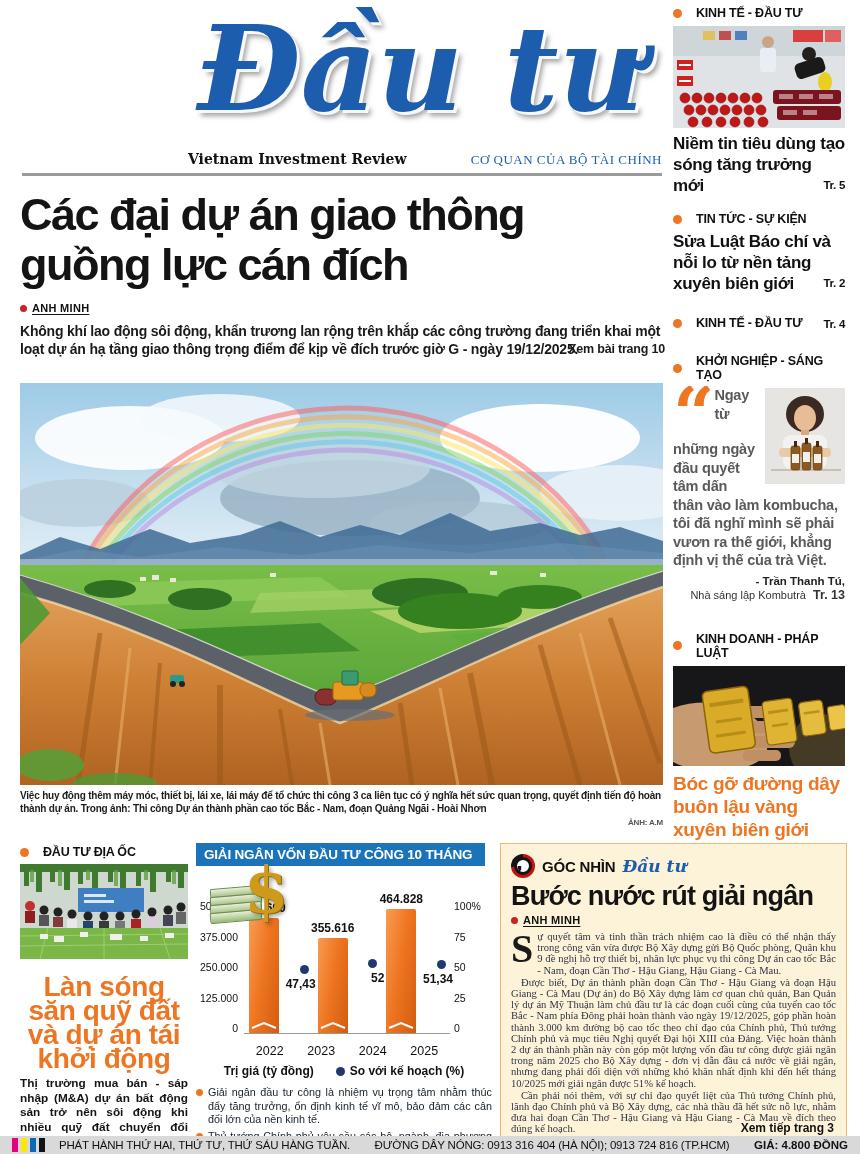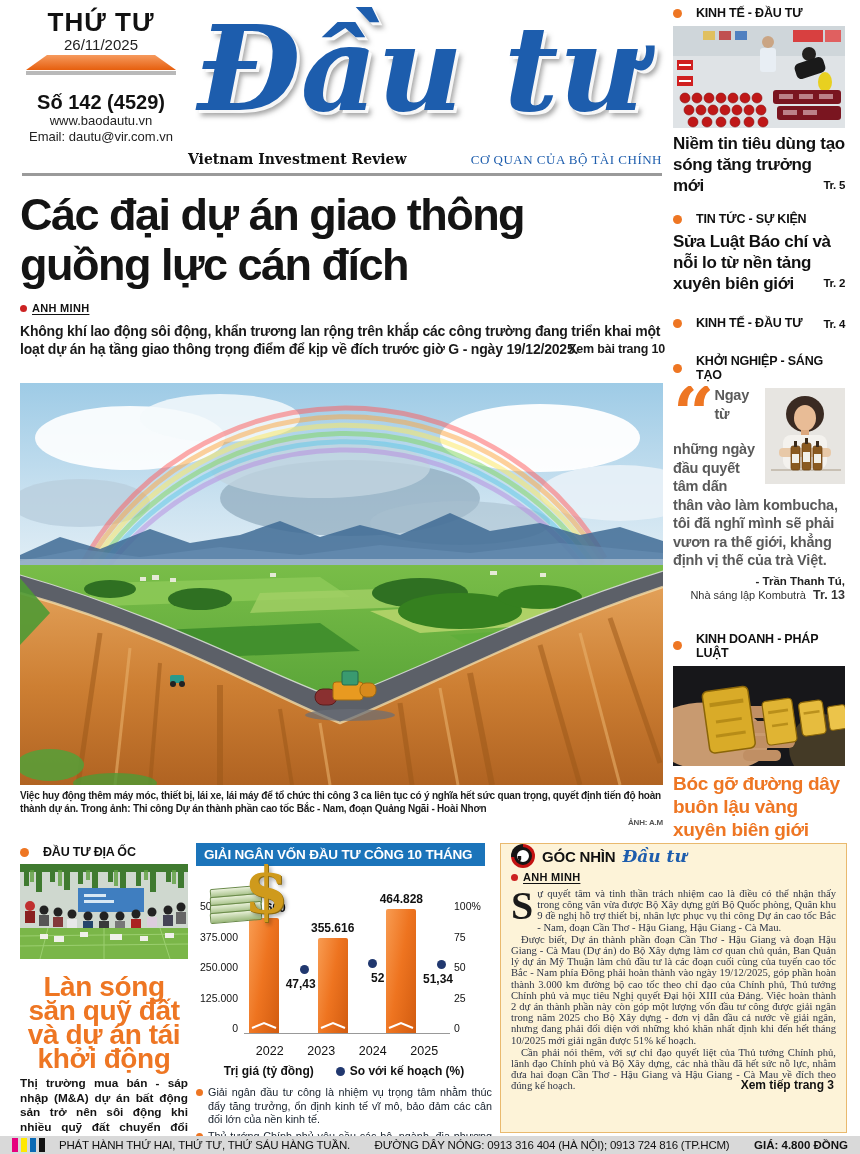--- a/index.html
+++ b/index.html
@@ -114,21 +114,21 @@
      font-size:12px;font-weight:700;margin-top:2px;}
   .legend-dot{display:inline-block;width:9px;height:9px;border-radius:50%;
      background:#21386f;margin-right:5px;vertical-align:middle;}
   .chart-notes{position:relative;margin-top:8px;font-size:10.8px;line-height:13.5px;
      text-align:justify;color:#16202c;}
   .note{display:flex;gap:5px;margin-top:3px;}
   .note .ndot{width:7px;height:7px;border-radius:50%;background:#ee7623;flex:0 0 auto;margin-top:3px;}
 
   
   #opinion{position:absolute;left:500px;top:843px;width:347px;min-height:290px;
-     background:#fdf3d8;border:1px solid #e9b96e;box-sizing:border-box;padding:0 10px 6px 10px;}
+     background:#fdf3d8;border:1px solid #e9b96e;box-sizing:border-box;padding:10px 10px 6px 10px;}
   .op-brand{display:flex;align-items:center;gap:7px;}
   .gocnhin-icon{position:relative;width:24px;height:24px;border-radius:50%;
      background:conic-gradient(#c31212 0 265deg,#151515 265deg 360deg);}
   .gocnhin-icon::before{content:"";position:absolute;inset:3px;border-radius:50%;
      background:#fff;border:3px solid #151515;box-sizing:border-box;}
   .gocnhin-icon::after{content:"❛";position:absolute;left:6px;top:2px;font-size:16px;
      color:#151515;font-weight:bold;transform:rotate(180deg);}
   .op-brand-name{font-size:15px;font-weight:800;letter-spacing:-.2px;}
   .op-brand-logo{font-family:"DejaVu Serif",serif;font-style:italic;font-weight:bold;
      font-size:17px;color:#1d5dad;}
@@ -152,29 +152,20 @@
   .cb1{background:#e6007e;} .cb2{background:#ffe800;} .cb3{background:#0a6ab5;} .cb4{background:#121212;}
   .f-publish{letter-spacing:-.2px;}
   .f-hotline{margin-left:auto;letter-spacing:-.2px;}
   .f-price{margin-left:auto;font-weight:800;}
 </style>
 </head>
 <body>
 
 <div id="page">
 
-  <div id="masthead-left">
-    <div class="mh-day">THỨ TƯ</div>
-    <div class="mh-date">26/11/2025</div>
-    <div class="mh-ribbon"></div>
-    <div class="mh-ribbon-bar"></div>
-    <div class="mh-issue">Số 142 (4529)</div>
-    <div class="mh-site">www.baodautu.vn</div>
-    <div class="mh-email">Email: dautu@vir.com.vn</div>
-  </div>
 
   <div id="logo-block">
     <div class="logo-text">Đầu tư</div>
   </div>
   <div class="logo-tagline">Vietnam Investment Review</div>
   <div class="logo-agency">CƠ QUAN CỦA BỘ TÀI CHÍNH</div>
   <div id="header-rule"></div>
 
   <div id="lead">
     <h1 class="lead-headline">Các đại dự án giao thông guồng lực cán đích</h1>
@@ -617,20 +608,21 @@
 
     </div>
   </div>
 
   <div id="opinion">
     <div class="op-brand">
       <span class="gocnhin-icon"></span>
       <span class="op-brand-name">GÓC NHÌN</span>
       <span class="op-brand-logo">Đầu tư</span>
     </div>
+    <div class="op-headline">Bước nước rút giải ngân</div>
     <div class="byline op-byline">
       <span class="bdot"></span>
       <span class="bname">ANH MINH</span>
     </div>
     <div class="op-body">
       <p class="op-p"><span class="dropcap">S</span><span>ự quyết tâm và tinh thần trách nhiệm cao là điều có thể nhận thấy trong công văn vừa được Bộ Xây dựng gửi Bộ Quốc phòng, Quân khu 9 đề nghị hỗ trợ thiết bị, nhân lực phục vụ thi công Dự án cao tốc Bắc - Nam, đoạn Cần Thơ - Hậu Giang, Hậu Giang - Cà Mau.</span></p>
       <p class="op-p ind">Được biết, Dự án thành phần đoạn Cần Thơ - Hậu Giang và đoạn Hậu Giang - Cà Mau (Dự án) do Bộ Xây dựng làm cơ quan chủ quản, Ban Quản lý dự án Mỹ Thuận làm chủ đầu tư là các đoạn cuối cùng của tuyến cao tốc Bắc - Nam phía Đông phải hoàn thành vào ngày 19/12/2025, góp phần hoàn thành 3.000 km đường bộ cao tốc theo chỉ đạo của Chính phủ, Thủ tướng Chính phủ và mục tiêu Nghị quyết Đại hội XIII của Đảng. Việc hoàn thành 2 dự án thành phần này còn góp một lượng vốn đầu tư công được giải ngân trong năm 2025 cho Bộ Xây dựng - đơn vị dẫn đầu cả nước về giải ngân, nhưng đang phải đối diện với những khó khăn nhất định khi đến hết tháng 10/2025 mới giải ngân được 51% kế hoạch.</p>
       <p class="op-p ind">Cần phải nói thêm, với sự chỉ đạo quyết liệt của Thủ tướng Chính phủ, lãnh đạo Chính phủ và Bộ Xây dựng, các nhà thầu đã hết sức nỗ lực, nhằm đưa hai đoạn Cần Thơ - Hậu Giang và Hậu Giang - Cà Mau về đích theo đúng kế hoạch.</p>
       <span class="op-continued">Xem tiếp trang 3</span>
     </div>

